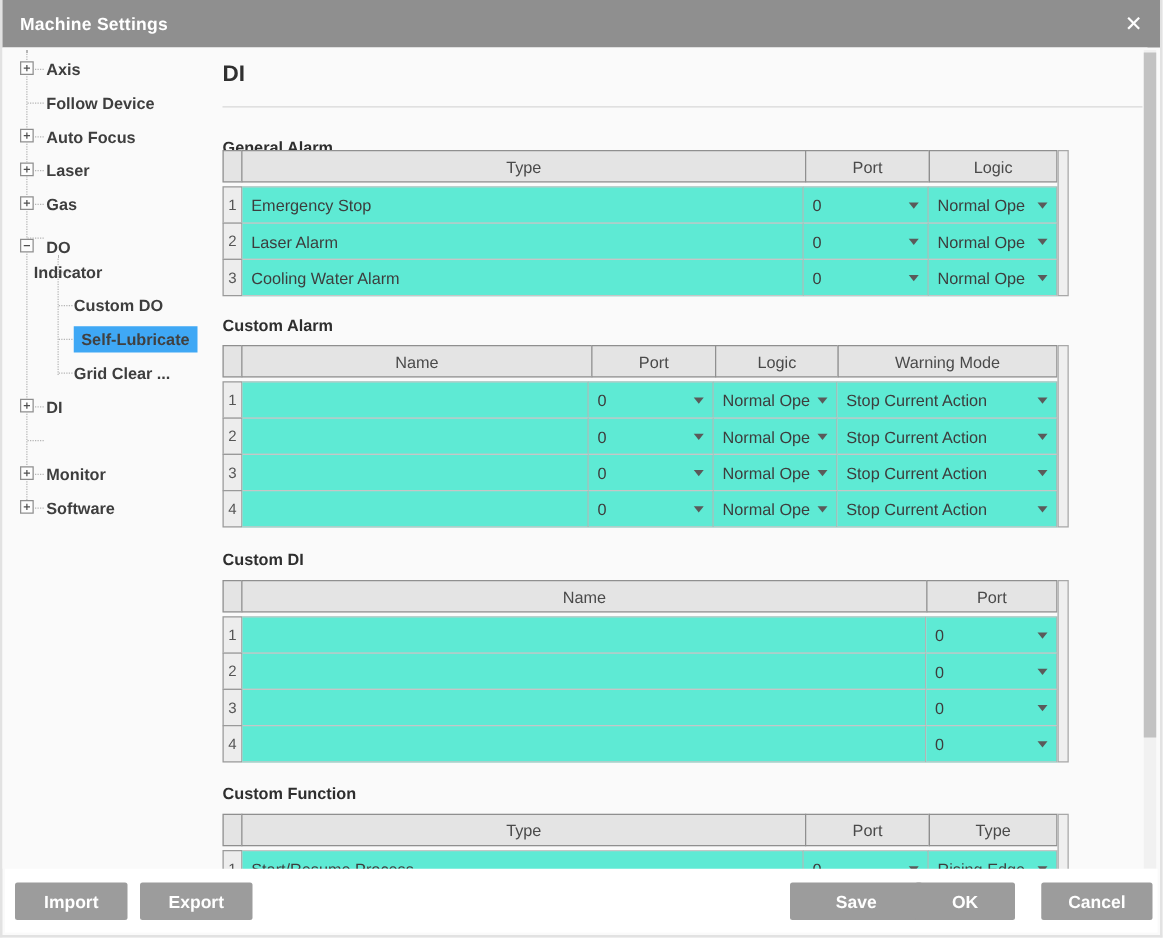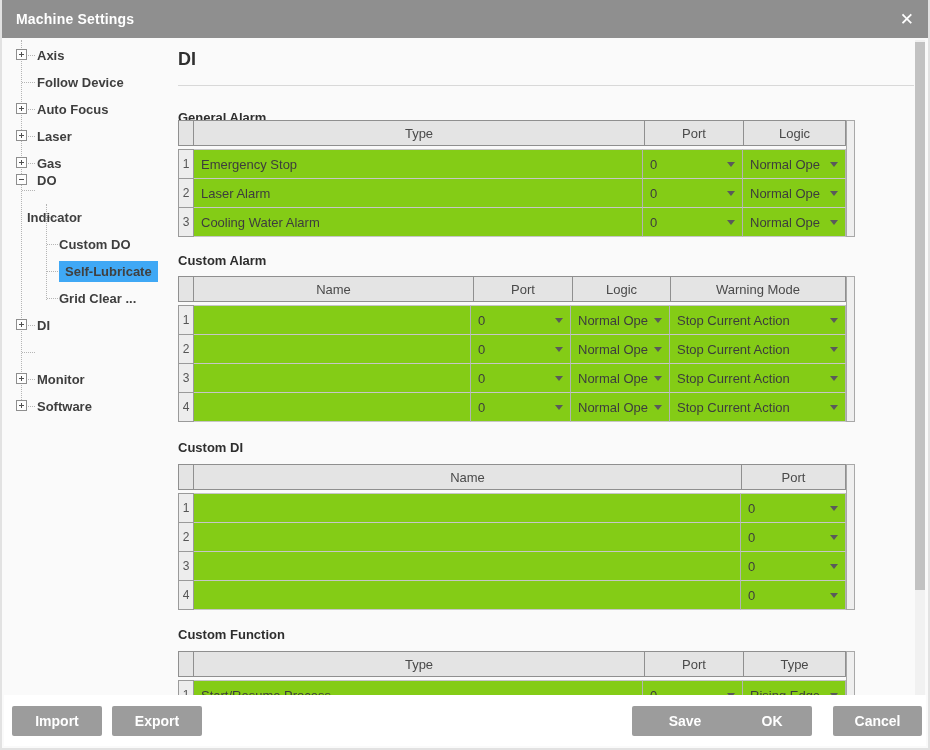--- a/index.html
+++ b/index.html
@@ -36,21 +36,21 @@
   .thead{display:flex;height:26px;}
   .th,.corner{background:#e4e4e4;border:1px solid #8f8f8f;box-sizing:border-box;height:26px;
     display:flex;align-items:center;justify-content:center;font-size:13px;color:#4a4a4a;}
   .th{margin-left:-1px;}
   .corner{width:16px;flex:none;}
   .tgap{height:3px;}
   .trow{display:flex;height:30px;}
   .trow + .trow{margin-top:-1px;}
   .rn{width:16px;flex:none;background:#ededed;border:1px solid #9a9a9a;box-sizing:border-box;
     display:flex;align-items:center;justify-content:center;font-size:12px;color:#555;}
-  .td{background:#84cc16;border-right:1px solid #b3b3b3;border-bottom:1px solid #c6c6c6;
+  .td{background:#5eead4;border-right:1px solid #b3b3b3;border-bottom:1px solid #c6c6c6;
     border-top:1px solid #c6c6c6;box-sizing:border-box;display:flex;align-items:center;
     padding:0 7px;font-size:13px;color:#3d3d3d;white-space:nowrap;overflow:hidden;}
   .trow:first-of-type .td{border-top:1px solid #8f8f8f;}
   .td.combo{justify-content:space-between;cursor:pointer;}
   .td.combo .val{overflow:hidden;white-space:nowrap;}
   .arr{flex:none;width:0;height:0;border-left:4px solid transparent;border-right:4px solid transparent;
     border-top:5px solid #5a5a5a;margin-left:4px;}
   
   .c-flex{flex:1;}
   .c-100{width:100px;flex:none;}
@@ -107,21 +107,21 @@
       <span class="tlabel">Auto Focus</span>
     </div>
     <div class="titem lvl0" style="top:85px;">
       <span class="expander plus"></span>
       <span class="tlabel">Laser</span>
     </div>
     <div class="titem lvl0" style="top:112px;">
       <span class="expander plus"></span>
       <span class="tlabel">Gas</span>
     </div>
-    <div class="titem lvl0" style="top:129px;">
+    <div class="titem lvl0" style="top:146px;">
       <span class="expander minus"></span>
       <span class="tlabel">DO</span>
     </div>
     <div class="titem lvl1" style="top:166px;padding-left:25px;">
       <span class="tlabel">Indicator</span>
     </div>
     <div class="titem lvl1" style="top:193px;">
       <span class="tlabel">Custom DO</span>
     </div>
     <div class="titem lvl1 selected" style="top:220px;">

